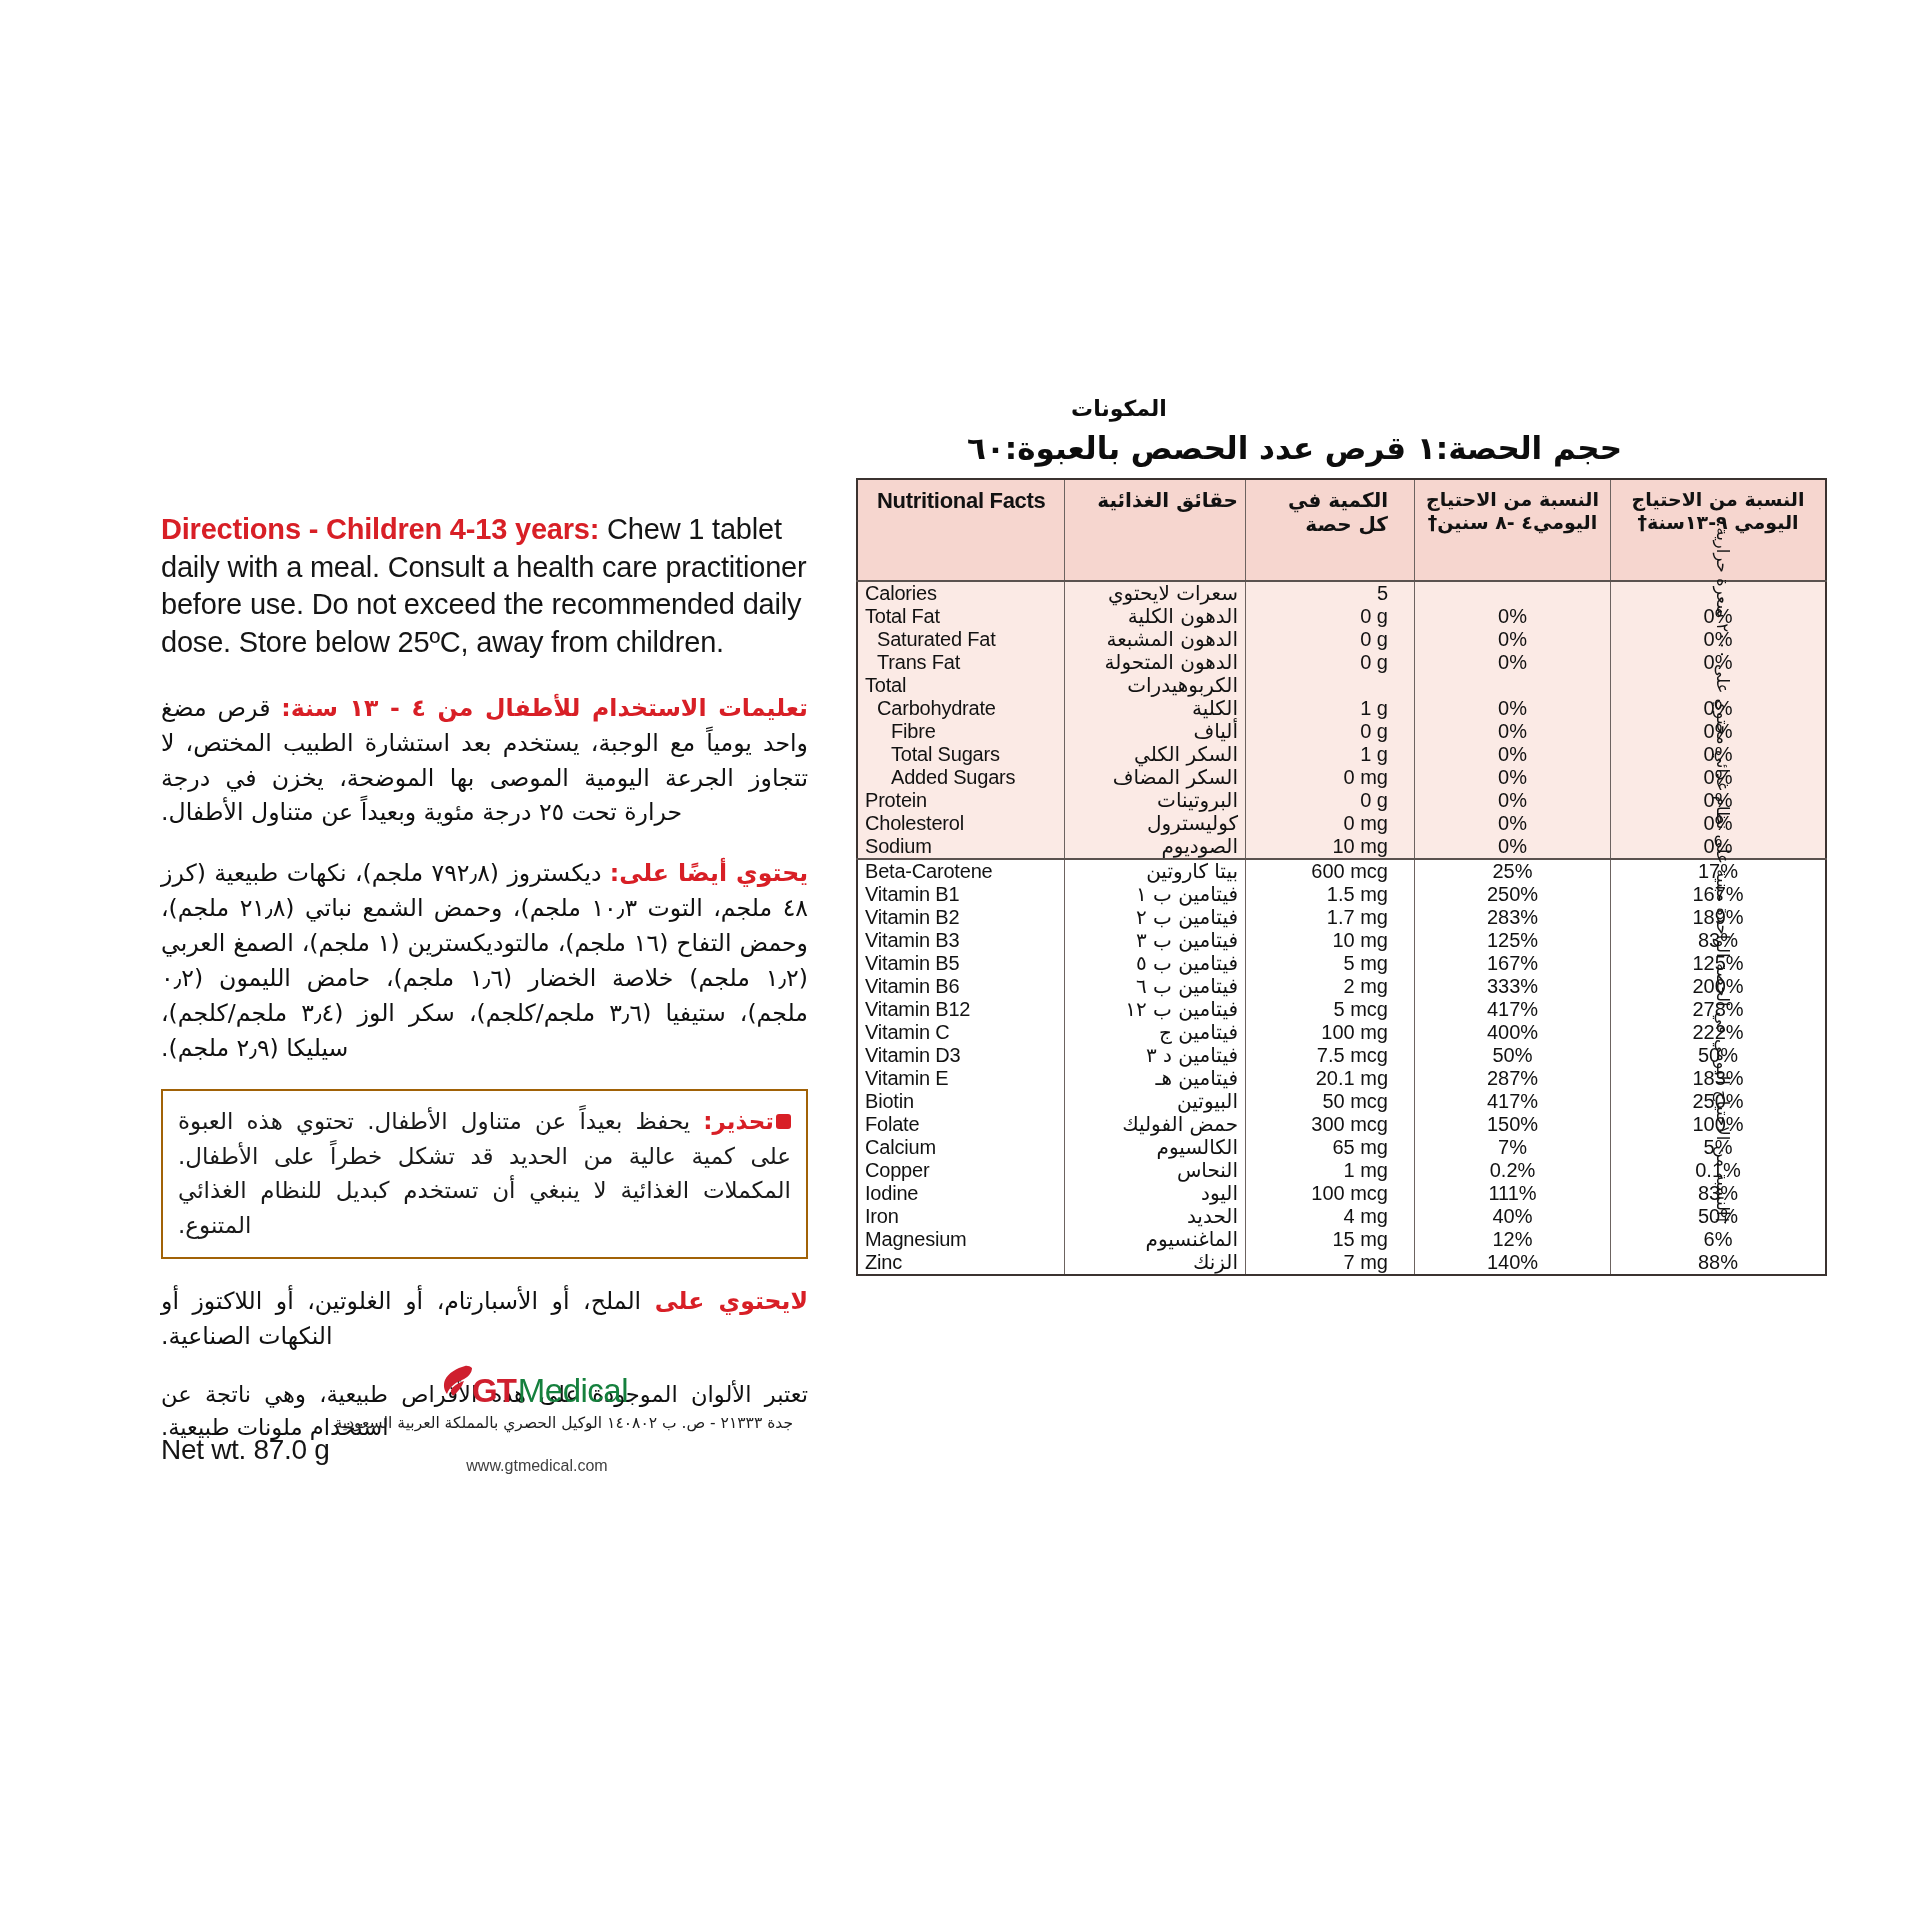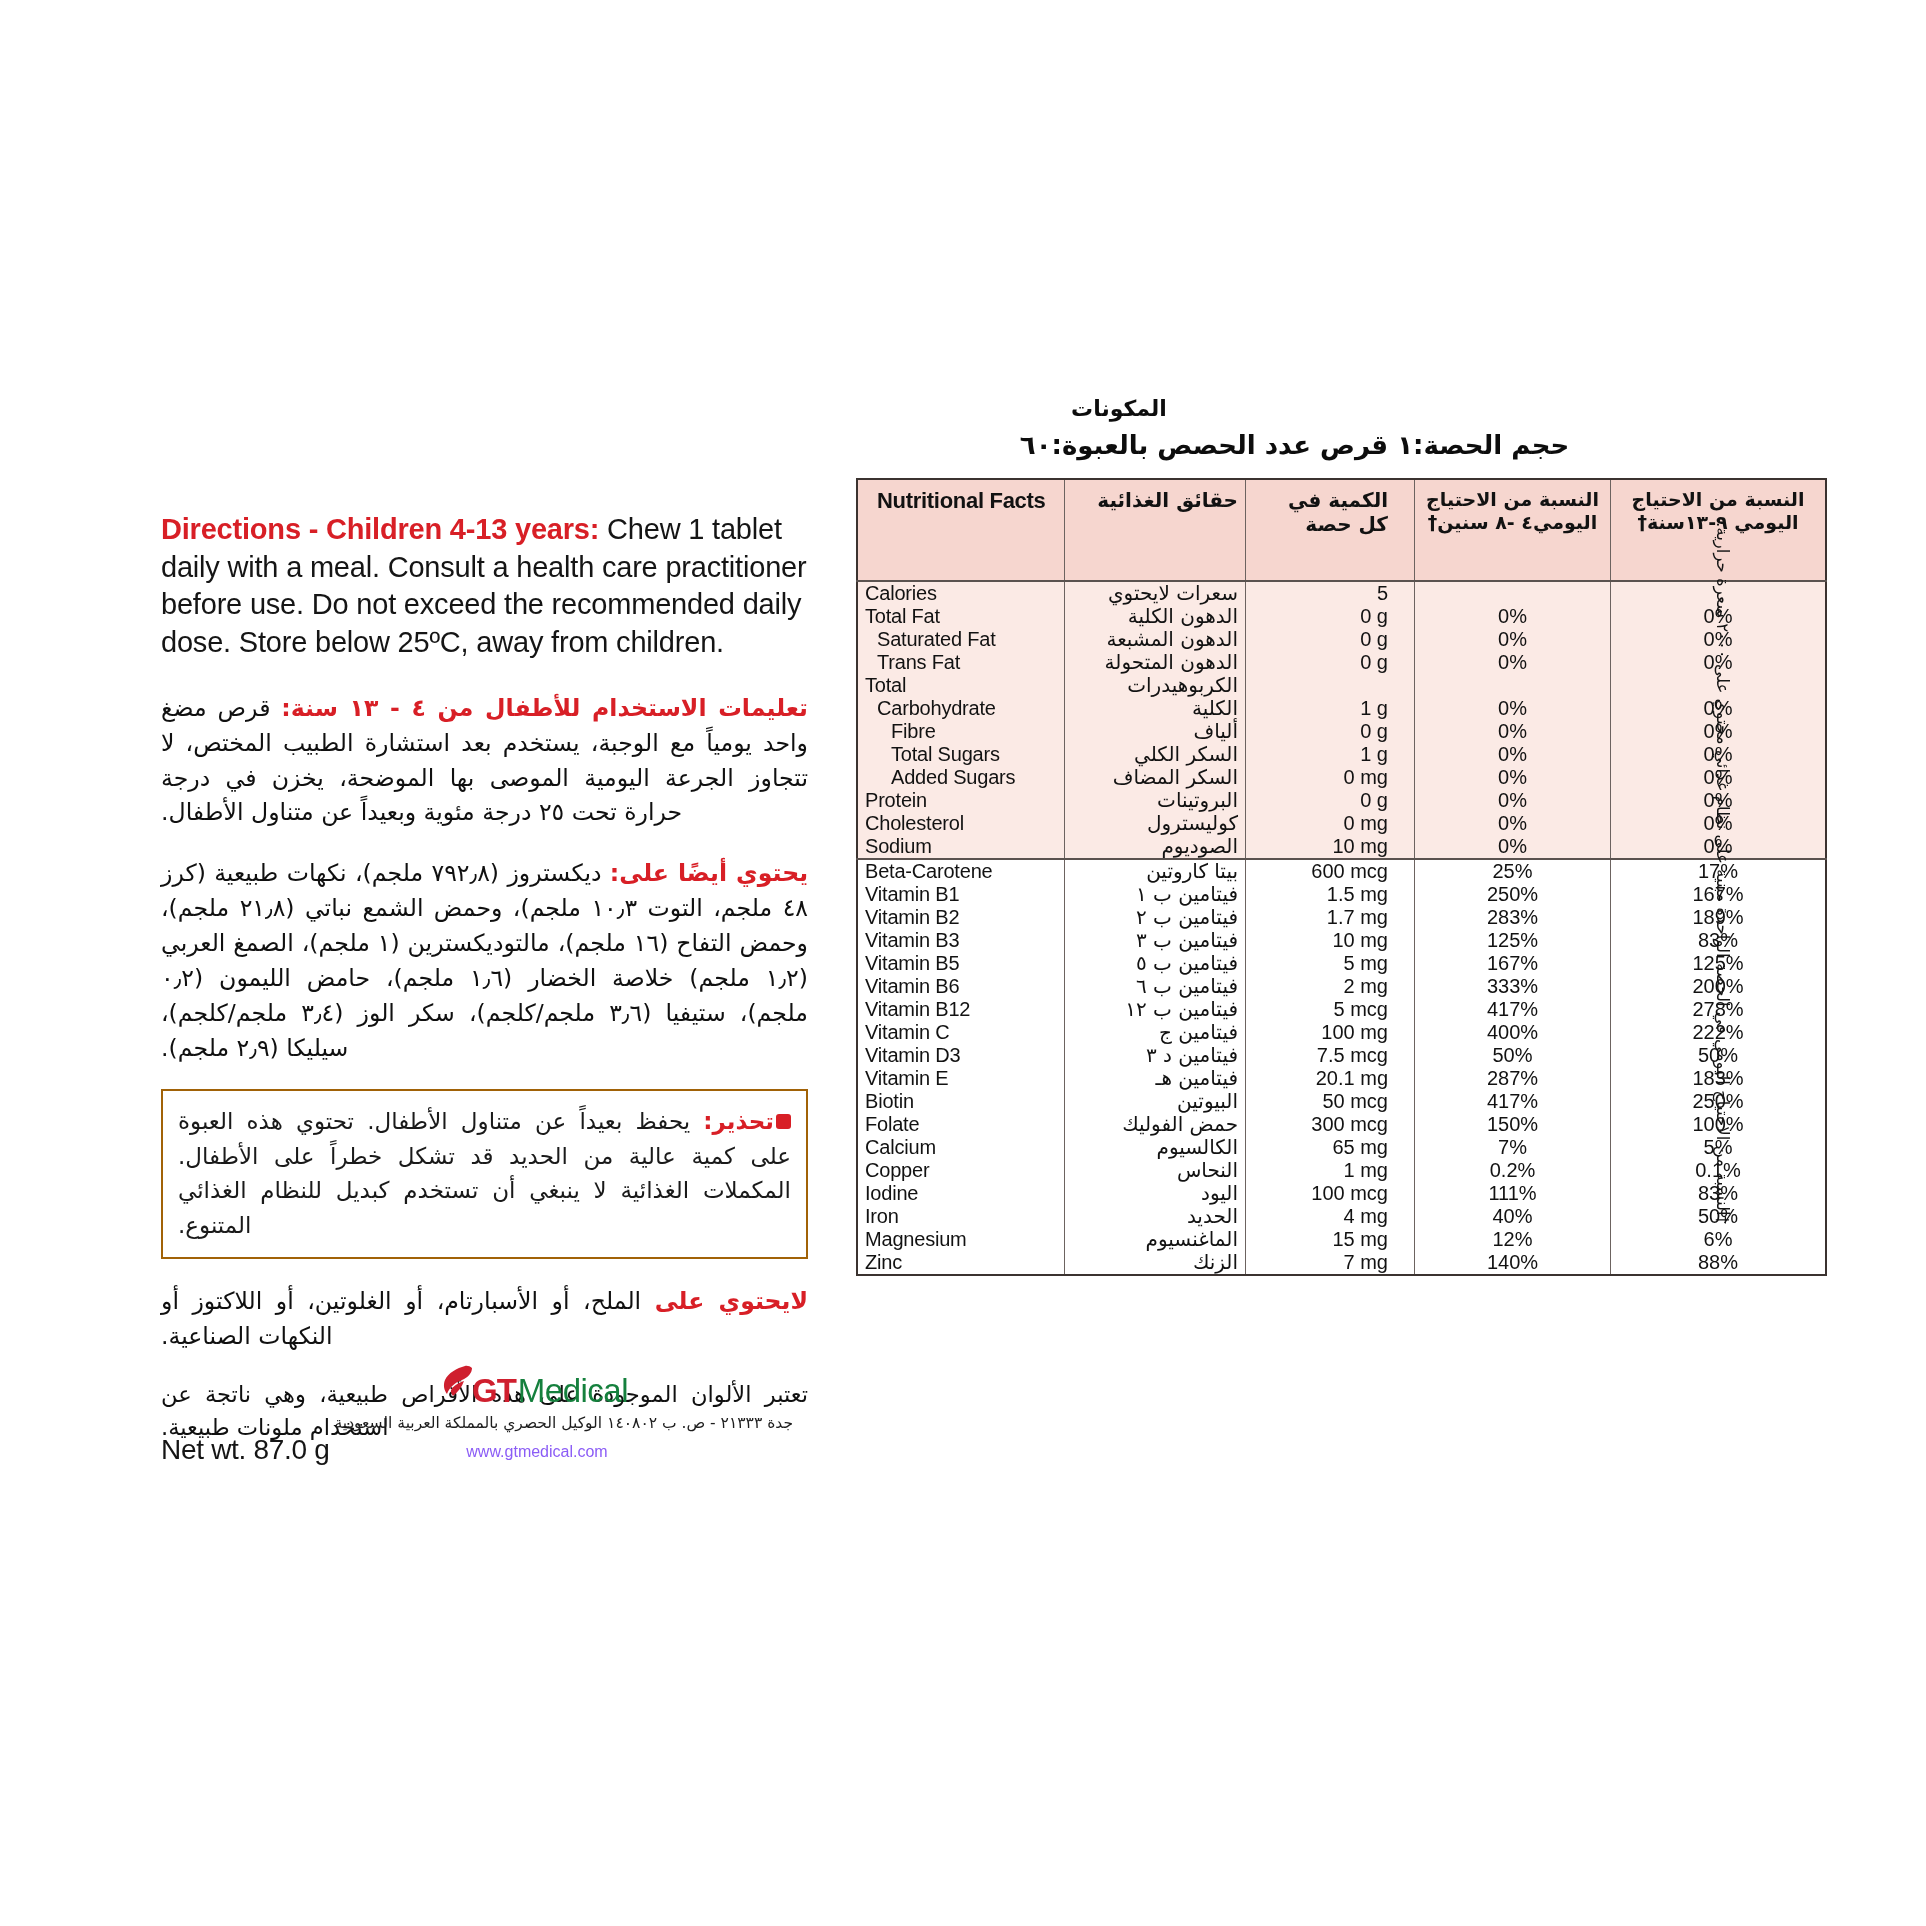--- a/index.html
+++ b/index.html
@@ -124,25 +124,25 @@
     direction: rtl;
     font-family: "DejaVu Sans", sans-serif;
     font-size: 15.5px;
     color: #1d1d1d;
     padding-right: 20px;
     box-sizing: border-box;
   }
   .web-line {
     position: absolute;
     left: 0;
-    top: 89px;
+    top: 103px;
     width: 652px;
     text-align: center;
     font-size: 16px;
-    color: #8b5cf6;
+    color: #404040;
     padding-left: 100px;
     box-sizing: border-box;
   }
   .net-wt {
     position: absolute;
     left: 0px;
     top: 80px;
     font-size: 28px;
     color: #151515;
     letter-spacing: -0.3px;
@@ -162,21 +162,21 @@
     color: #0d0d0d;
   }
   #serving-line {
     position: absolute;
     left: 853px;
     top: 430px;
     width: 883px;
     text-align: center;
     direction: rtl;
     font-family: "DejaVu Sans", sans-serif;
-    font-size: 26px;
+    font-size: 31px;
     font-weight: bold;
     color: #0d0d0d;
   }
 
   #nutrition-table {
     position: absolute;
     left: 856px;
     top: 478px;
     width: 877px;
     border: 2.5px solid #3b3330;

